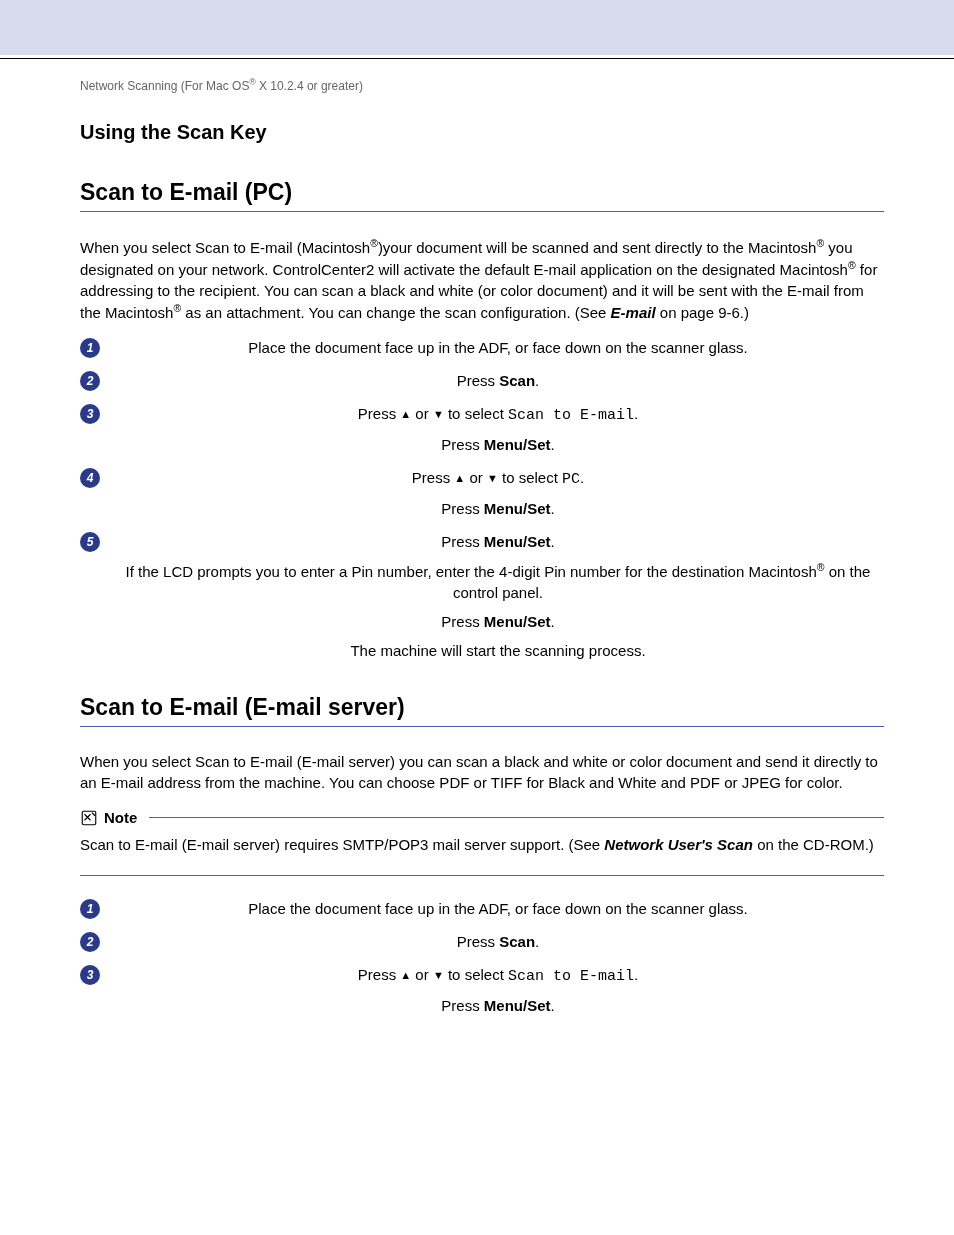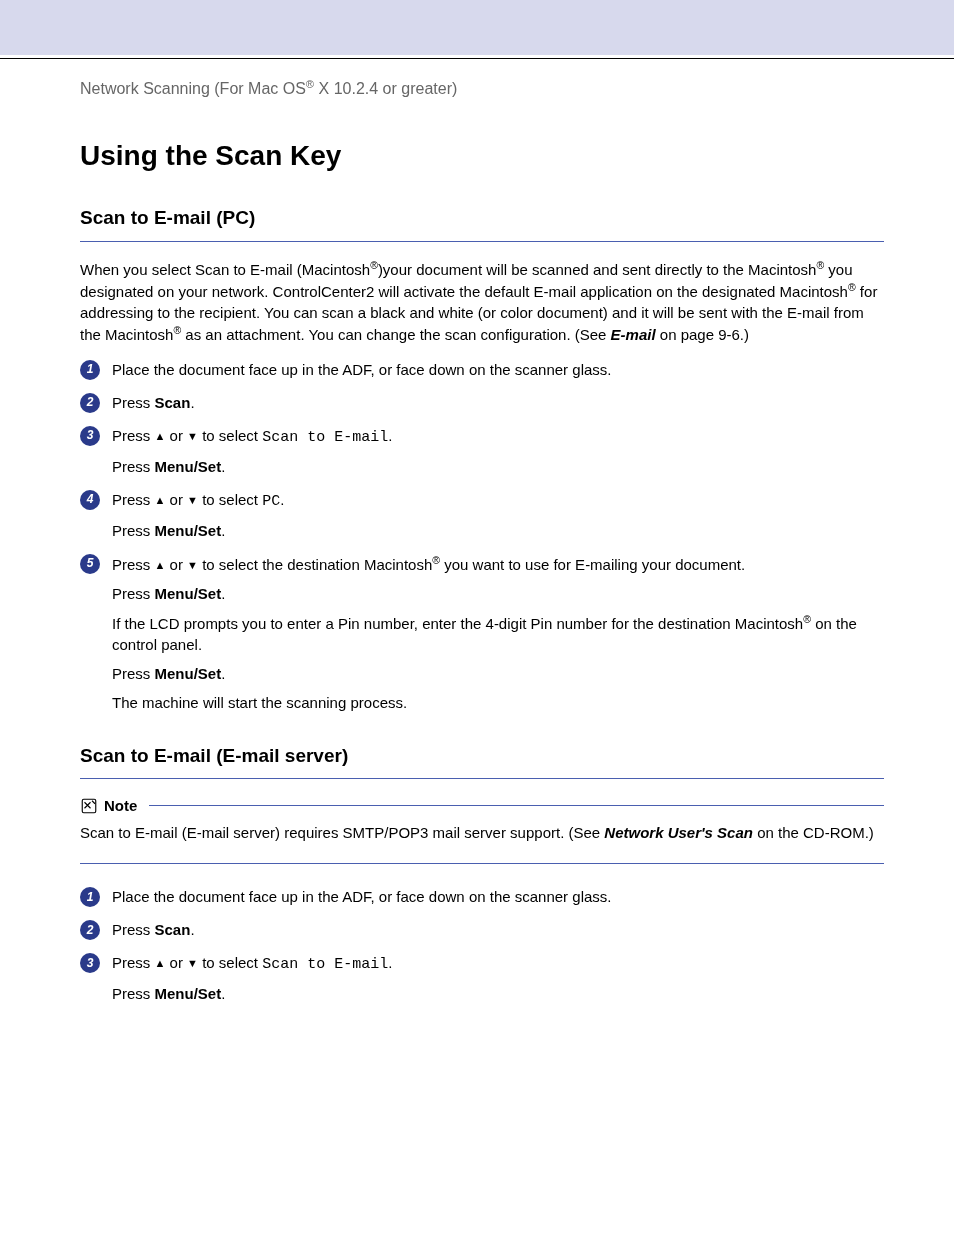--- a/index.html
+++ b/index.html
@@ -21,35 +21,35 @@
     height: 1px;
     background: #000;
     width: 100%;
     margin-bottom: 18px;
   }
   .page {
     padding: 0 70px 0 80px;
     position: relative;
   }
   .running-header {
-    font-size: 16px;
+    font-size: 12px;
     color: #666;
-    margin-bottom: 35px;
+    margin-bottom: 23px;
   }
   h1 {
-    font-size: 28px;
+    font-size: 20px;
     font-weight: bold;
     margin-bottom: 30px;
   }
   h2 {
-    font-size: 19px;
+    font-size: 23px;
     font-weight: bold;
     border-bottom: 1px solid #4a5fb0;
-    padding-bottom: 9px;
-    margin-bottom: 16px;
+    padding-bottom: 3px;
+    margin-bottom: 24px;
   }
   .body-text {
     margin-bottom: 14px;
   }
   .italic { font-style: italic; font-weight: bold; }
   .bold { font-weight: bold; }
   sup { font-size: 0.7em; vertical-align: super; }
   .mono { font-family: "Courier New", Courier, monospace; }
   .step-list { list-style: none; }
   .step-item {
@@ -67,21 +67,21 @@
     font-size: 12px;
     font-weight: bold;
     font-style: italic;
     display: flex;
     align-items: center;
     justify-content: center;
     margin-right: 12px;
     margin-top: 1px;
   }
   .step-body { flex: 1 1 auto; }
-  .step-body p { margin-bottom: 8px; }
+  .step-body p { margin-bottom: 8px; text-align: center; }
   .step-body p:last-child { margin-bottom: 0; }
   .arrow {
     display: inline-block;
     font-size: 11px;
     vertical-align: 1px;
   }
   .note-block { margin: 4px 0 22px 0; }
   .note-head {
     display: flex;
     align-items: center;
@@ -148,31 +148,31 @@
     <li class="step-item">
       <div class="step-num">4</div>
       <div class="step-body">
         <p><span>Press </span><span class="arrow">▲</span><span> or </span><span class="arrow">▼</span><span> to select </span><span class="mono">PC</span><span>.</span></p>
         <p><span>Press </span><span class="bold">Menu/Set</span><span>.</span></p>
       </div>
     </li>
     <li class="step-item">
       <div class="step-num">5</div>
       <div class="step-body">
-        <p><span>Press </span><span class="arrow">▲</span><span> or </span><span class="arrow">▼</span><span> to select the destination Macintosh</span><sup>®</sup><span> you want to use for E-mailing your document.</span></p>
         <p><span>Press </span><span class="bold">Menu/Set</span><span>.</span></p>
         <p><span>If the LCD prompts you to enter a Pin number, enter the 4-digit Pin number for the destination Macintosh</span><sup>®</sup><span> on the control panel.</span></p>
         <p><span>Press </span><span class="bold">Menu/Set</span><span>.</span></p>
         <p>The machine will start the scanning process.</p>
       </div>
     </li>
   </ul>
 
   <h2 class="section-gap">Scan to E-mail (E-mail server)</h2>
 
+  <p class="body-text">When you select Scan to E-mail (E-mail server) you can scan a black and white or color document and send it directly to an E-mail address from the machine. You can choose PDF or TIFF for Black and White and PDF or JPEG for color.</p>
 
   <div class="note-block">
     <div class="note-head">
       <svg class="note-icon" viewBox="0 0 24 24">
           <rect x="3" y="3" width="18" height="18" rx="2" fill="none" stroke="#000" stroke-width="1.5"></rect>
           <path d="M6 7 L14 15 M14 7 L6 15" stroke="#000" stroke-width="1.5"></path>
           <path d="M16 5 L20 9" stroke="#000" stroke-width="1.5"></path>
         </svg>
       <span class="note-label">Note</span>
       <div class="note-rule"></div>

